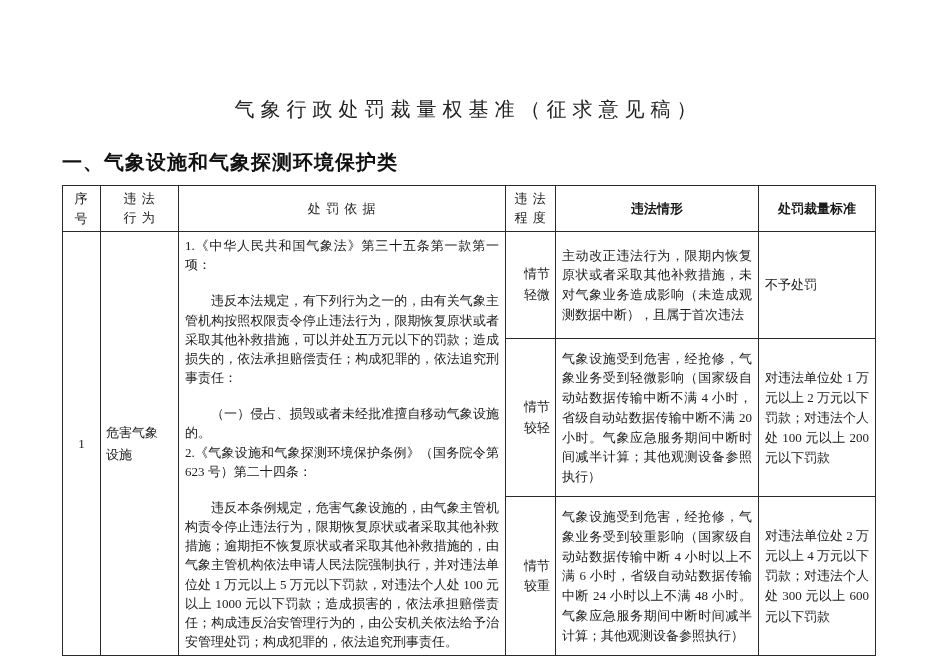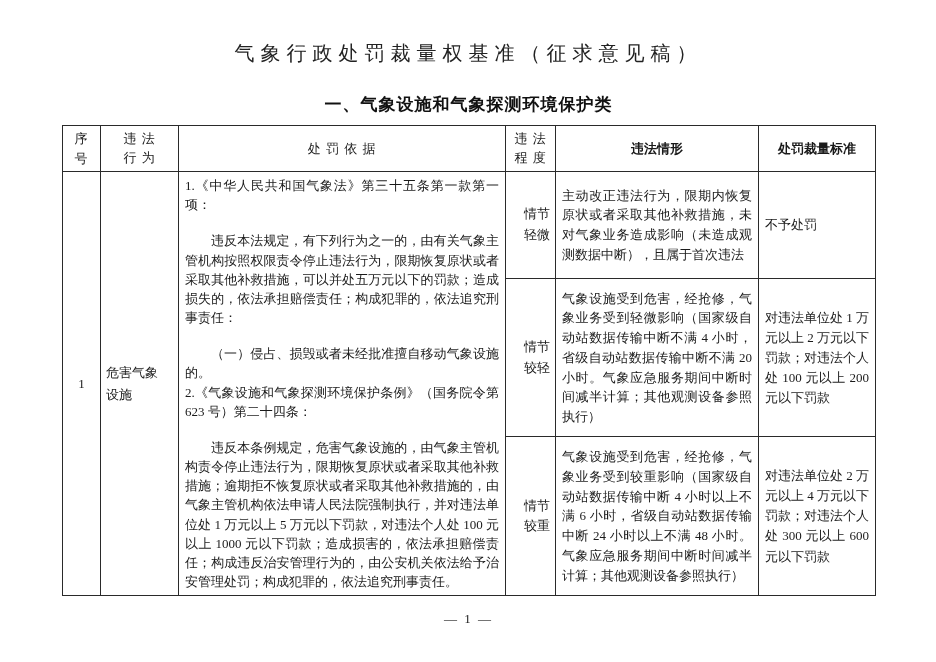--- a/index.html
+++ b/index.html
@@ -7,34 +7,34 @@
   body {
     width: 936px;
     height: 662px;
     font-family: "Liberation Serif", "DejaVu Serif", serif;
     color: #1a1a1a;
     overflow: hidden;
   }
   .page {
     width: 936px;
     height: 614px;
-    padding: 40px 61px 0 62px;
+    padding: 96px 61px 0 62px;
   }
   .doc-title {
     text-align: center;
     font-size: 20px;
     font-weight: normal;
     letter-spacing: 6px;
     color: #222;
   }
   .section-title {
     margin-top: 26px;
-    text-align: center;
+    text-align: left;
     font-family: "Liberation Sans", "DejaVu Sans", sans-serif;
-    font-size: 17px;
+    font-size: 20px;
     font-weight: bold;
     letter-spacing: 1px;
     color: #111;
   }
   table.rules-table {
     margin-top: 9px;
     border-collapse: collapse;
     table-layout: fixed;
     width: 813px;
   }

